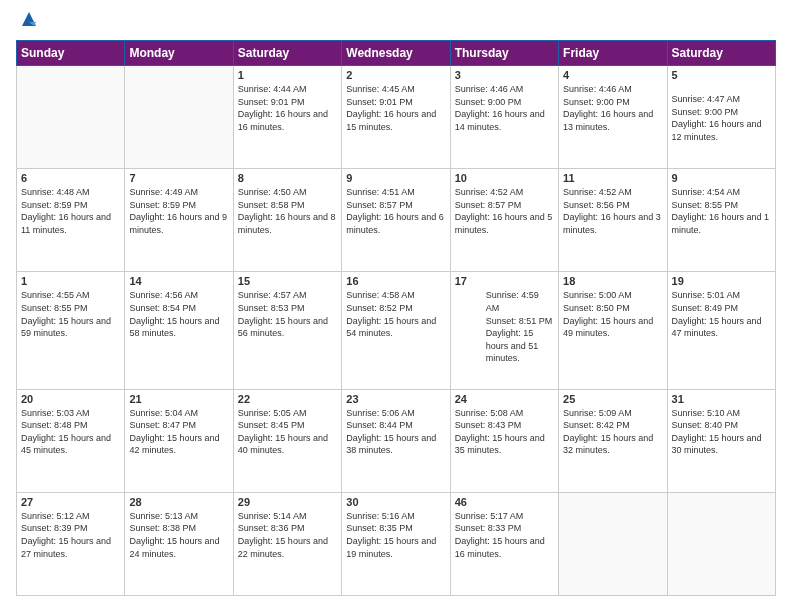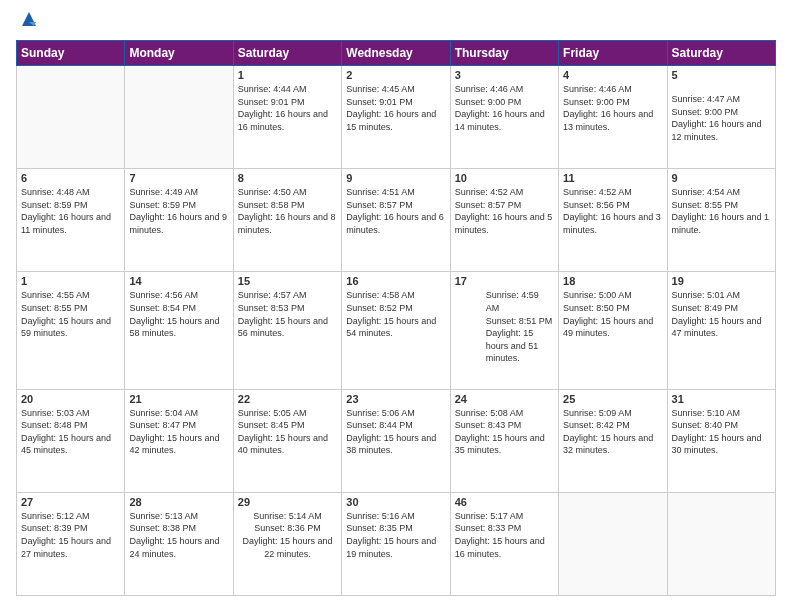--- a/index.html
+++ b/index.html
@@ -305,21 +305,21 @@
 Daylight: 15 hours and 27 minutes.</div>
           </td>
           <td>
             <span class="day-number">28</span>
             <div class="day-info" style="white-space: pre-line;">Sunrise: 5:13 AM
 Sunset: 8:38 PM
 Daylight: 15 hours and 24 minutes.</div>
           </td>
           <td>
             <span class="day-number">29</span>
-            <div class="day-info" style="white-space: pre-line; text-align: center;">Sunrise: 5:14 AM
+            <div class="day-info" style="white-space: pre-line;">Sunrise: 5:14 AM
 Sunset: 8:36 PM
 Daylight: 15 hours and 22 minutes.</div>
           </td>
           <td>
             <span class="day-number">30</span>
             <div class="day-info" style="white-space: pre-line;">Sunrise: 5:16 AM
 Sunset: 8:35 PM
 Daylight: 15 hours and 19 minutes.</div>
           </td>
           <td>

